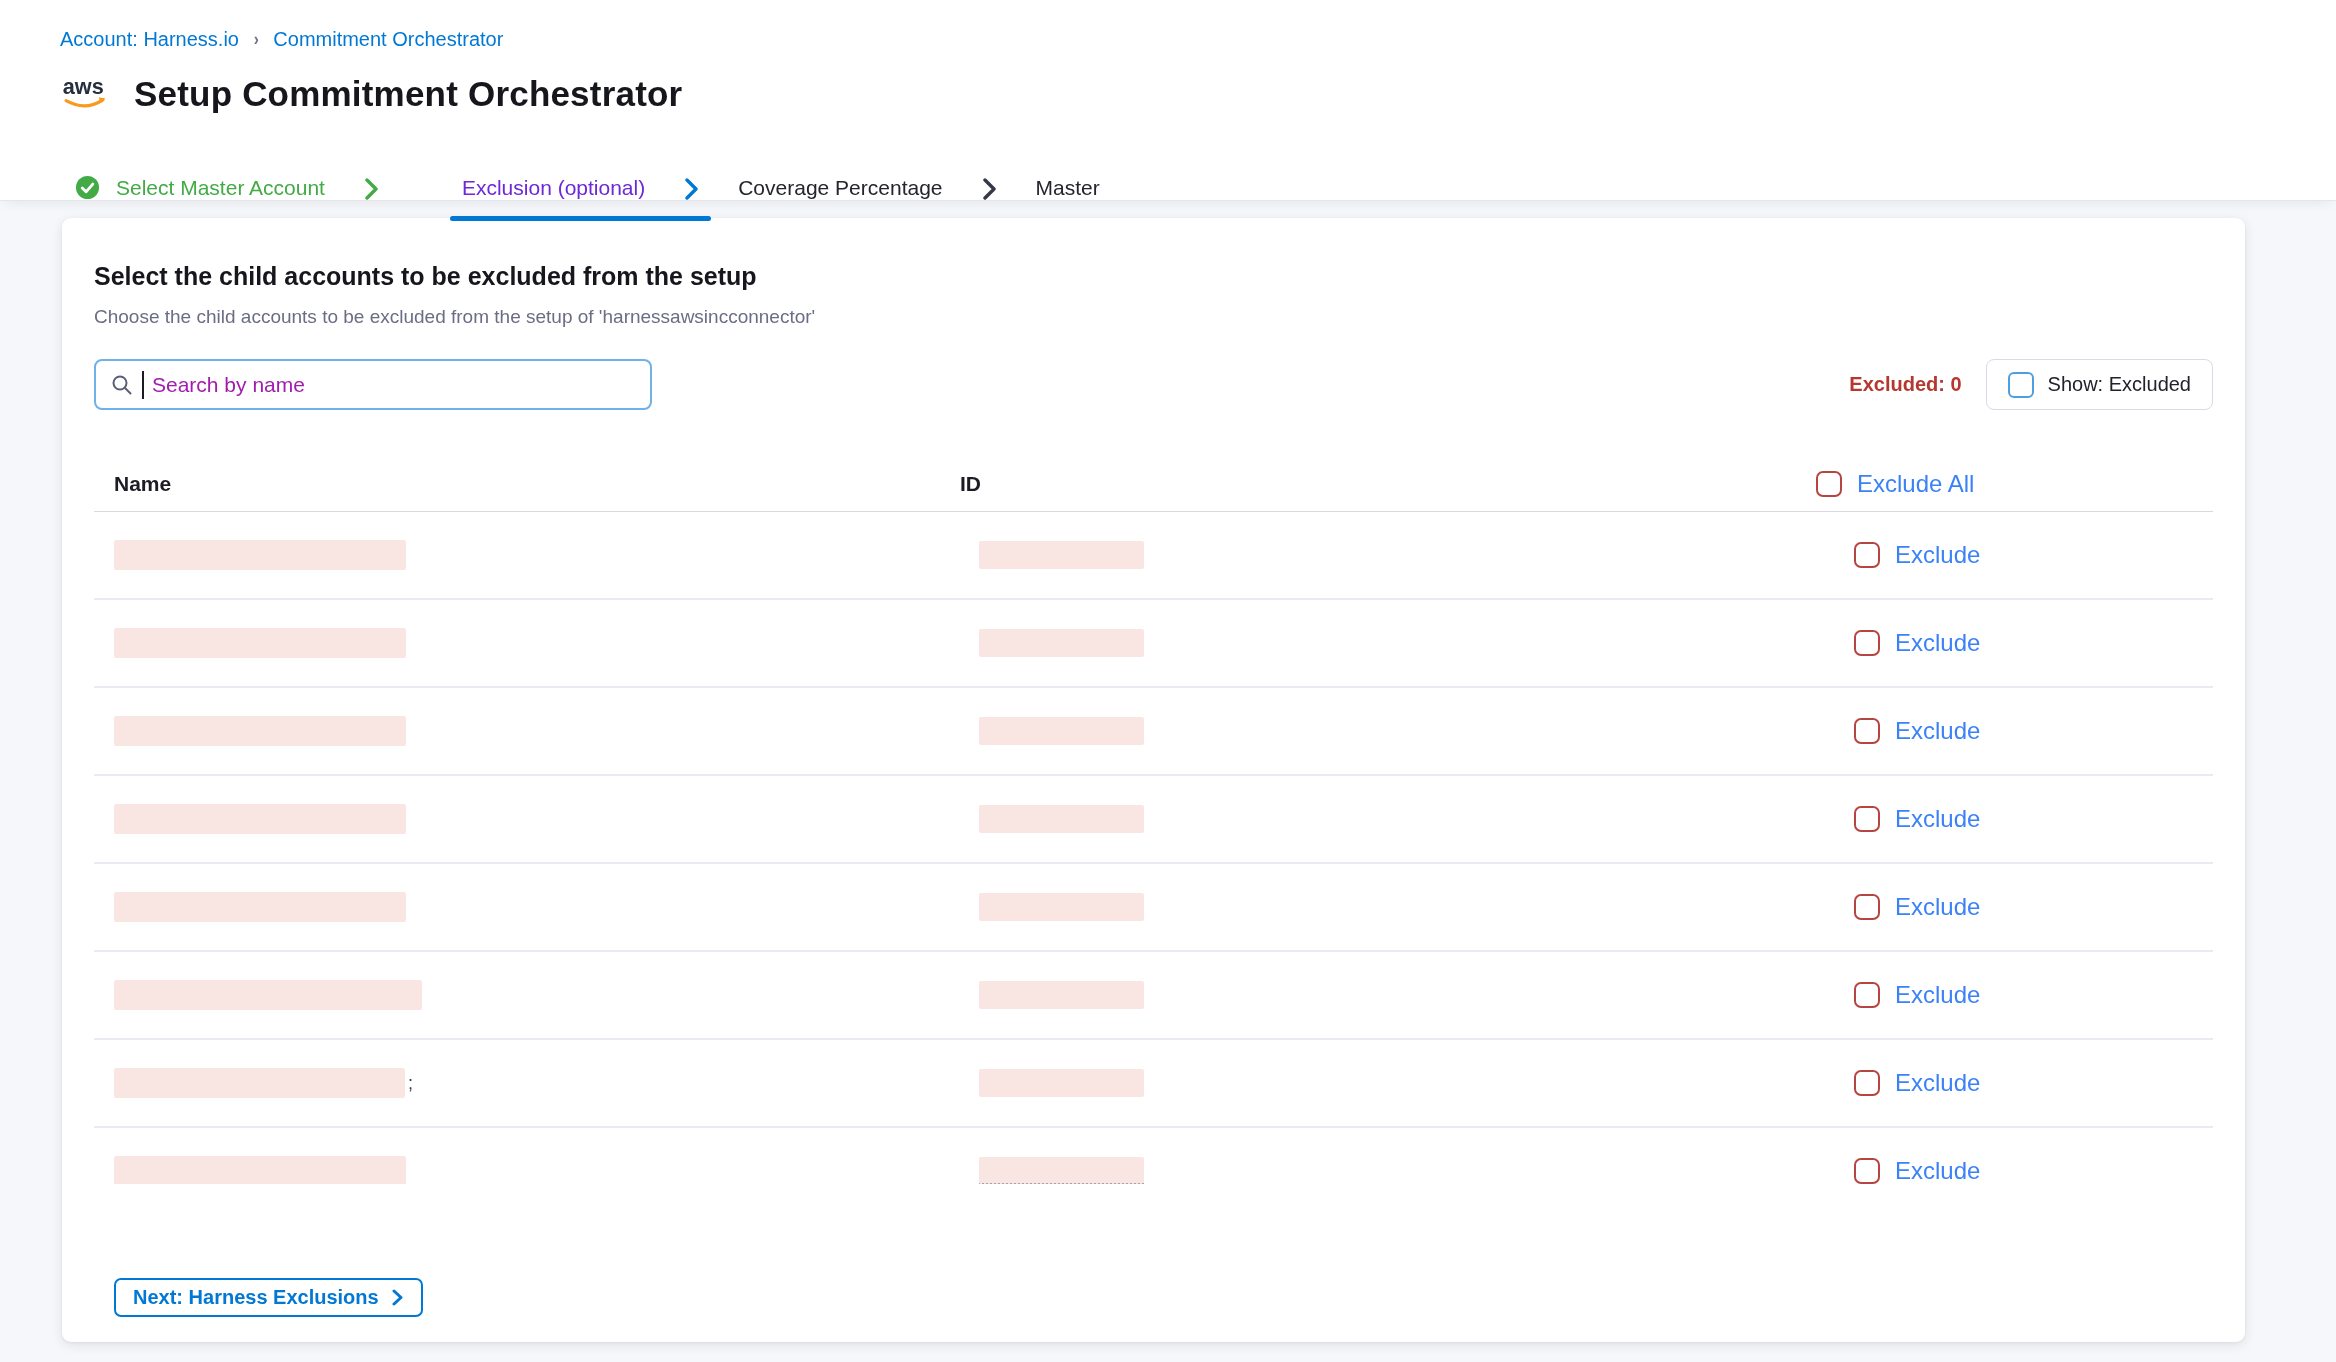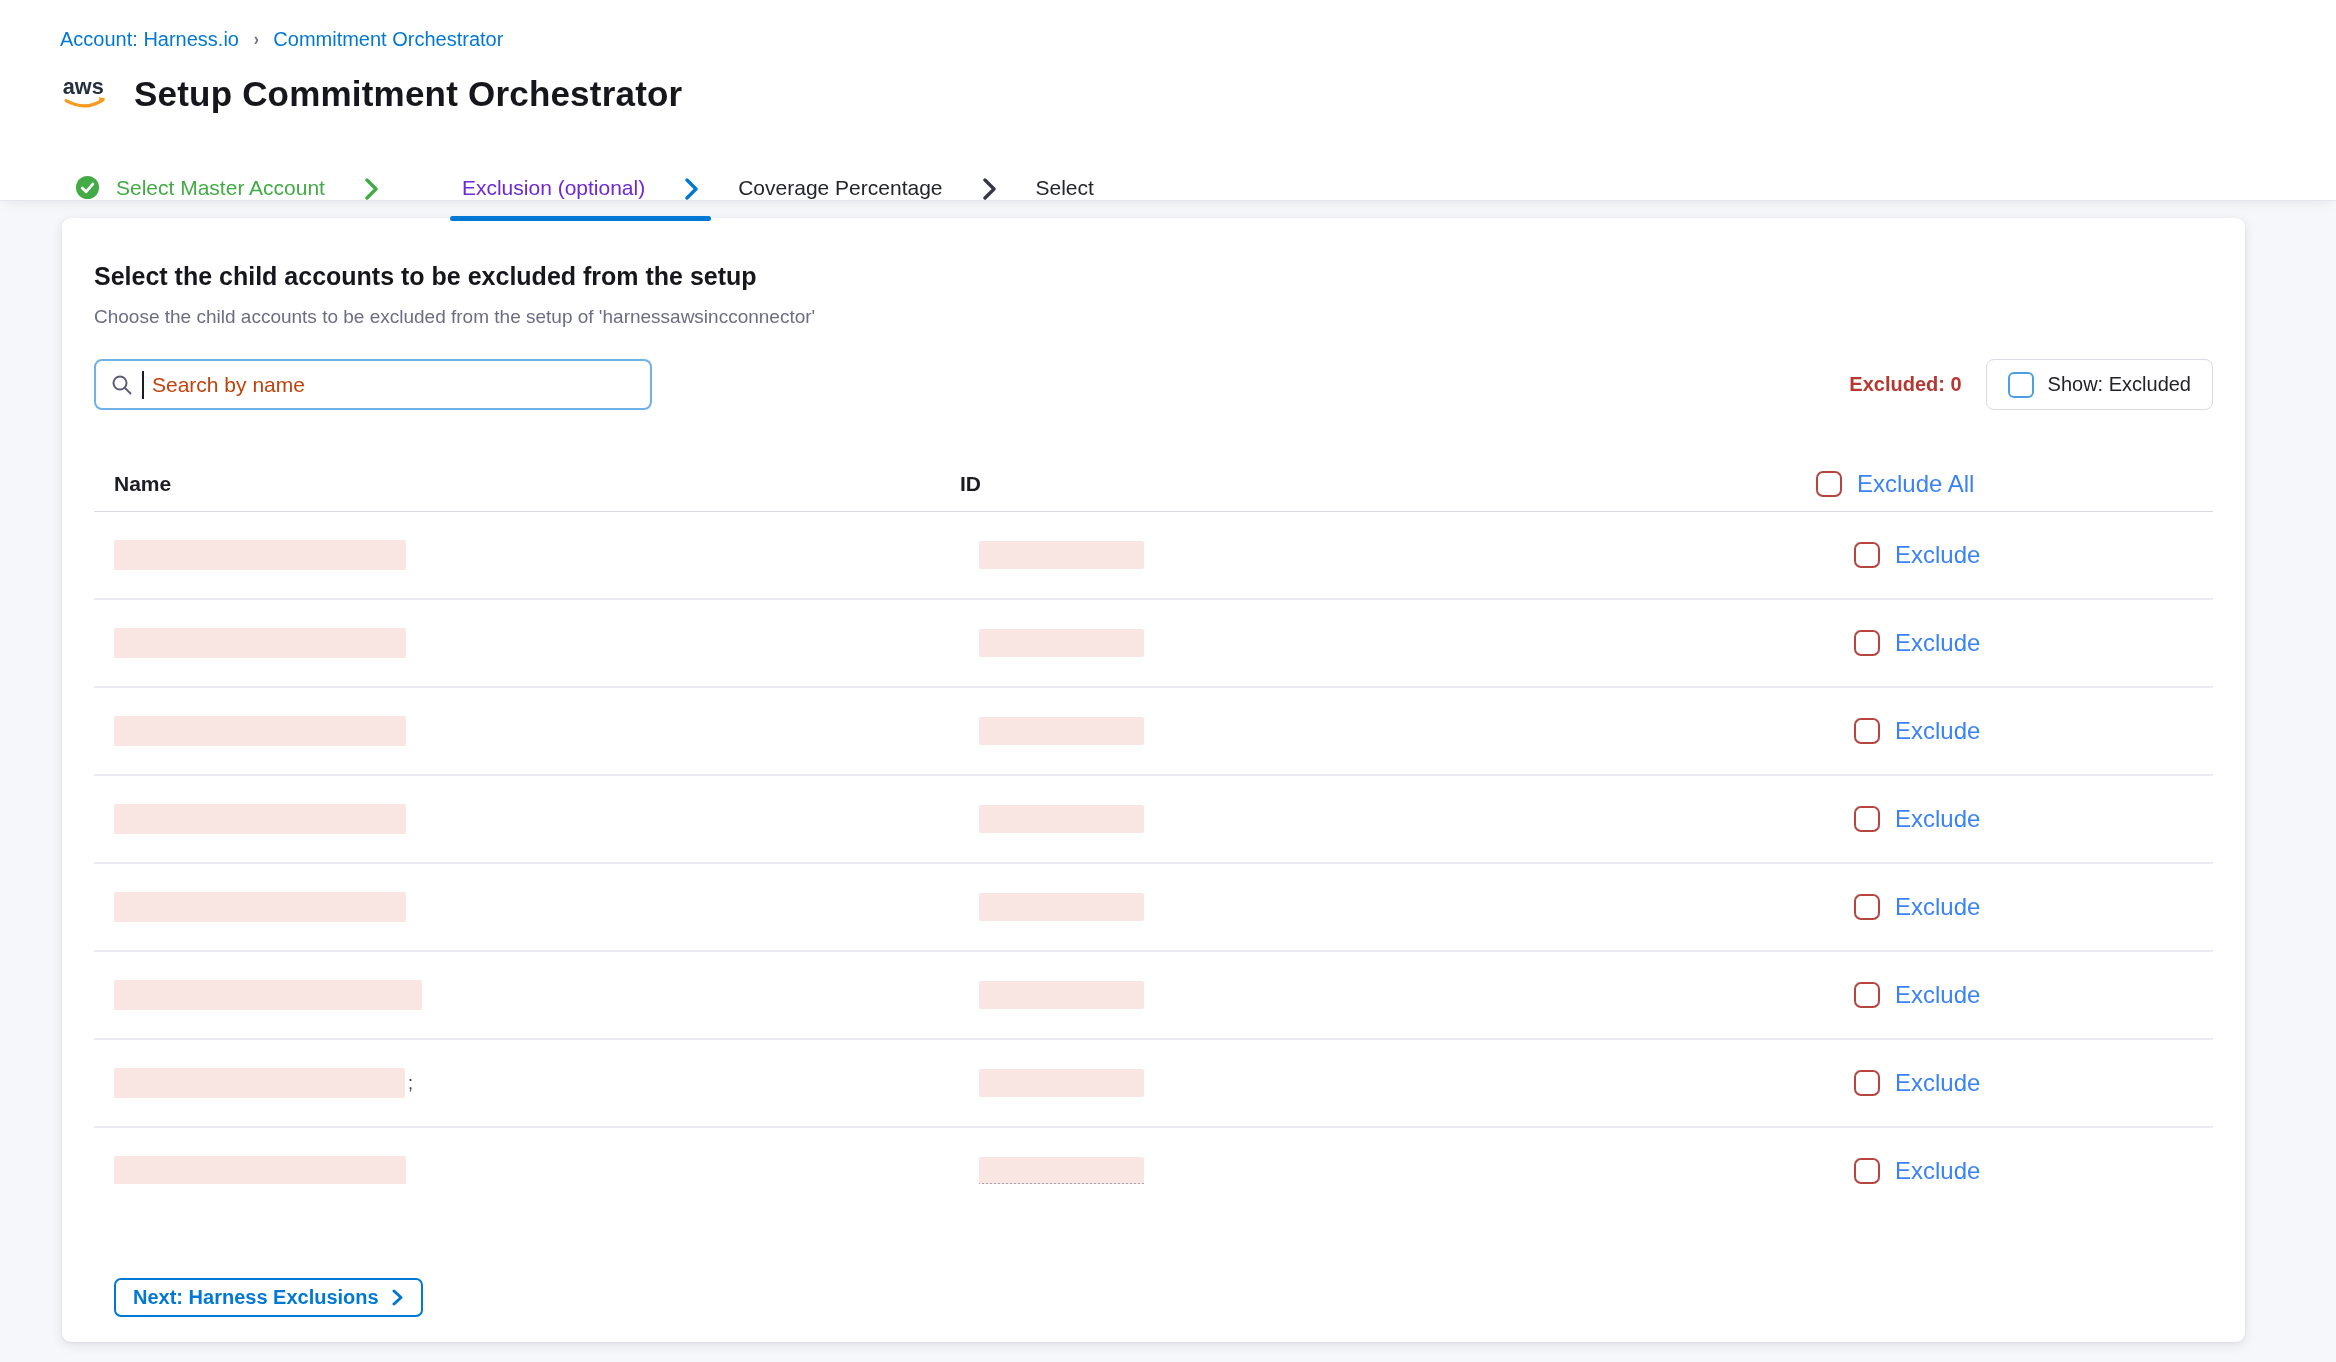--- a/index.html
+++ b/index.html
@@ -46,21 +46,21 @@
   .card-subheading { font-size:19px; color:#6b6d85; margin-top:15px; }
 
   .controls { margin-top:31px; display:flex; align-items:center; justify-content:space-between; }
   .searchbox {
     width:558px; height:51px; border:2px solid #6fb1e8; border-radius:8px;
     display:flex; align-items:center; padding:0 14px; gap:8px; background:#fff;
   }
   .search-icon { width:24px; height:24px; flex:0 0 auto; }
   .caret { width:2px; height:28px; background:#1b1b28; animation:blink 1.1s steps(1) infinite; }
   @keyframes blink { 50% { opacity:0; } }
-  .search-placeholder { color:#c2410c; font-size:21px; }
+  .search-placeholder { color:#a21caf; font-size:21px; }
 
   .controls-right { display:flex; align-items:center; gap:24px; }
   .excluded-count { color:#b5372f; font-weight:700; font-size:20px; }
   .show-excluded {
     height:51px; border:1px solid #d9dae6; border-radius:8px; background:#fff;
     display:flex; align-items:center; gap:14px; padding:0 21px; cursor:pointer;
   }
   .checkbox { width:26px; height:26px; border-radius:6px; background:#fff; flex:0 0 auto; }
   .checkbox.blue { border:2px solid #4c9fe0; }
   .checkbox.red { border:2.5px solid #b5453e; border-radius:7px; }
@@ -130,21 +130,21 @@
       </svg>
 
       <div class="step upcoming">
         <span>Coverage Percentage</span>
       </div>
       <svg class="step-chev" viewBox="0 0 17 22">
         <polyline points="4,2 13,11 4,20" fill="none" stroke="#343847" stroke-width="3.4" stroke-linecap="round" stroke-linejoin="round"></polyline>
       </svg>
 
       <div class="step upcoming">
-        <span>Select</span>
+        <span>Master</span>
       </div>
     </div>
   </div>
 
   <div class="content">
     <div class="card">
 
       <div class="card-heading">Select the child accounts to be excluded from the setup</div>
       <div class="card-subheading">Choose the child accounts to be excluded from the setup of 'harnessawsincconnector'</div>
 

